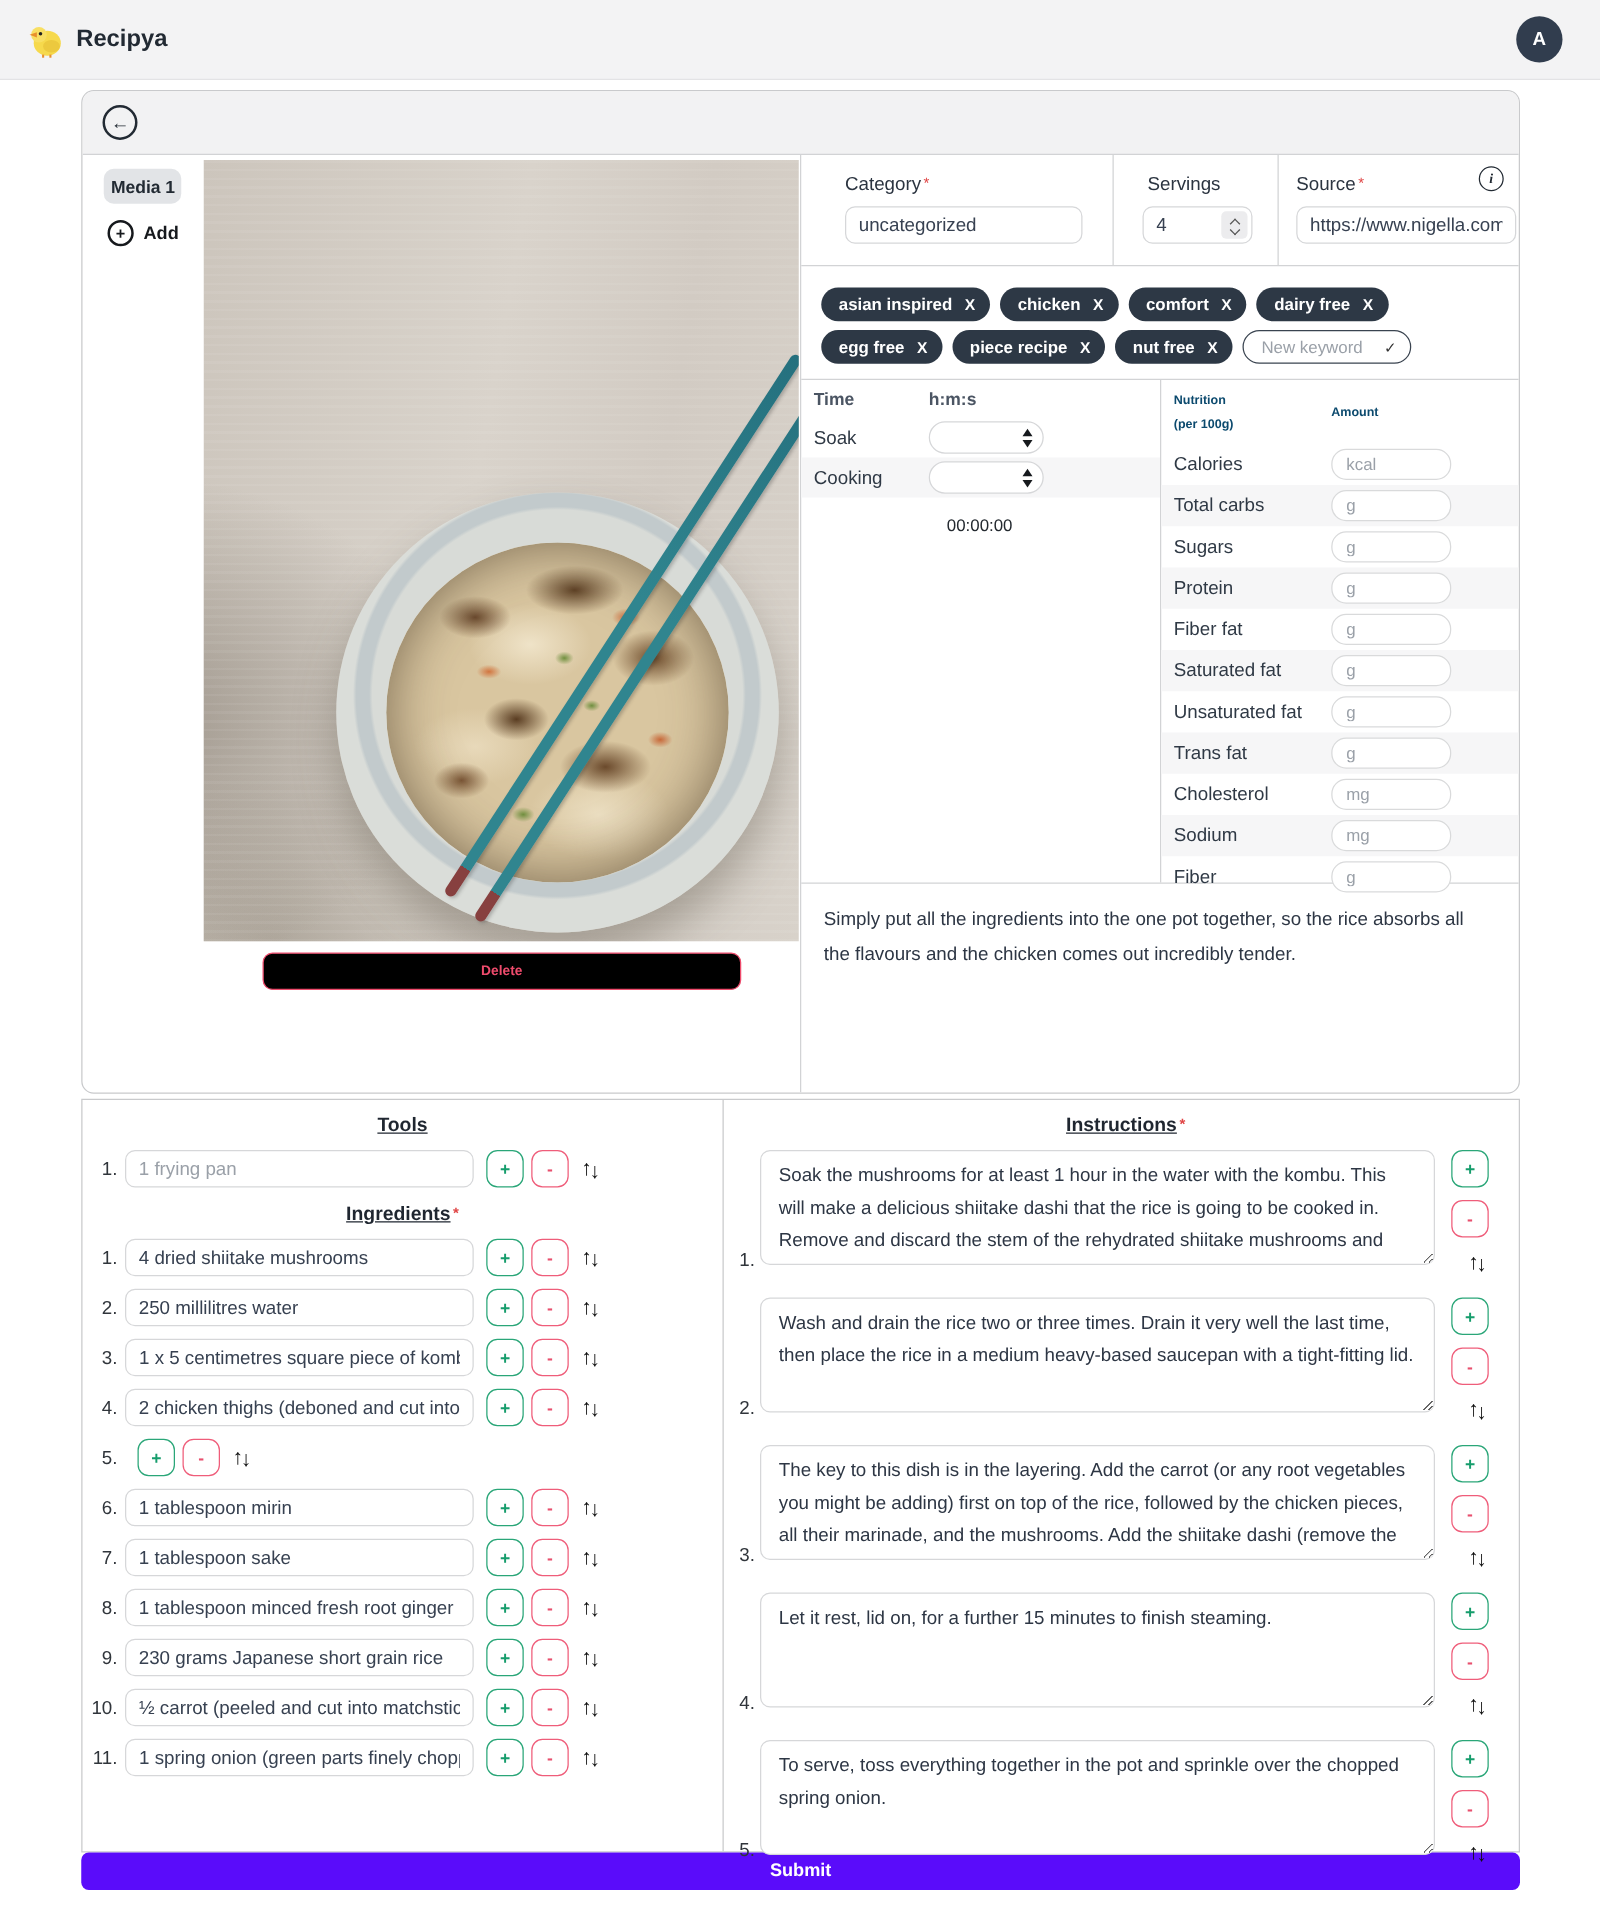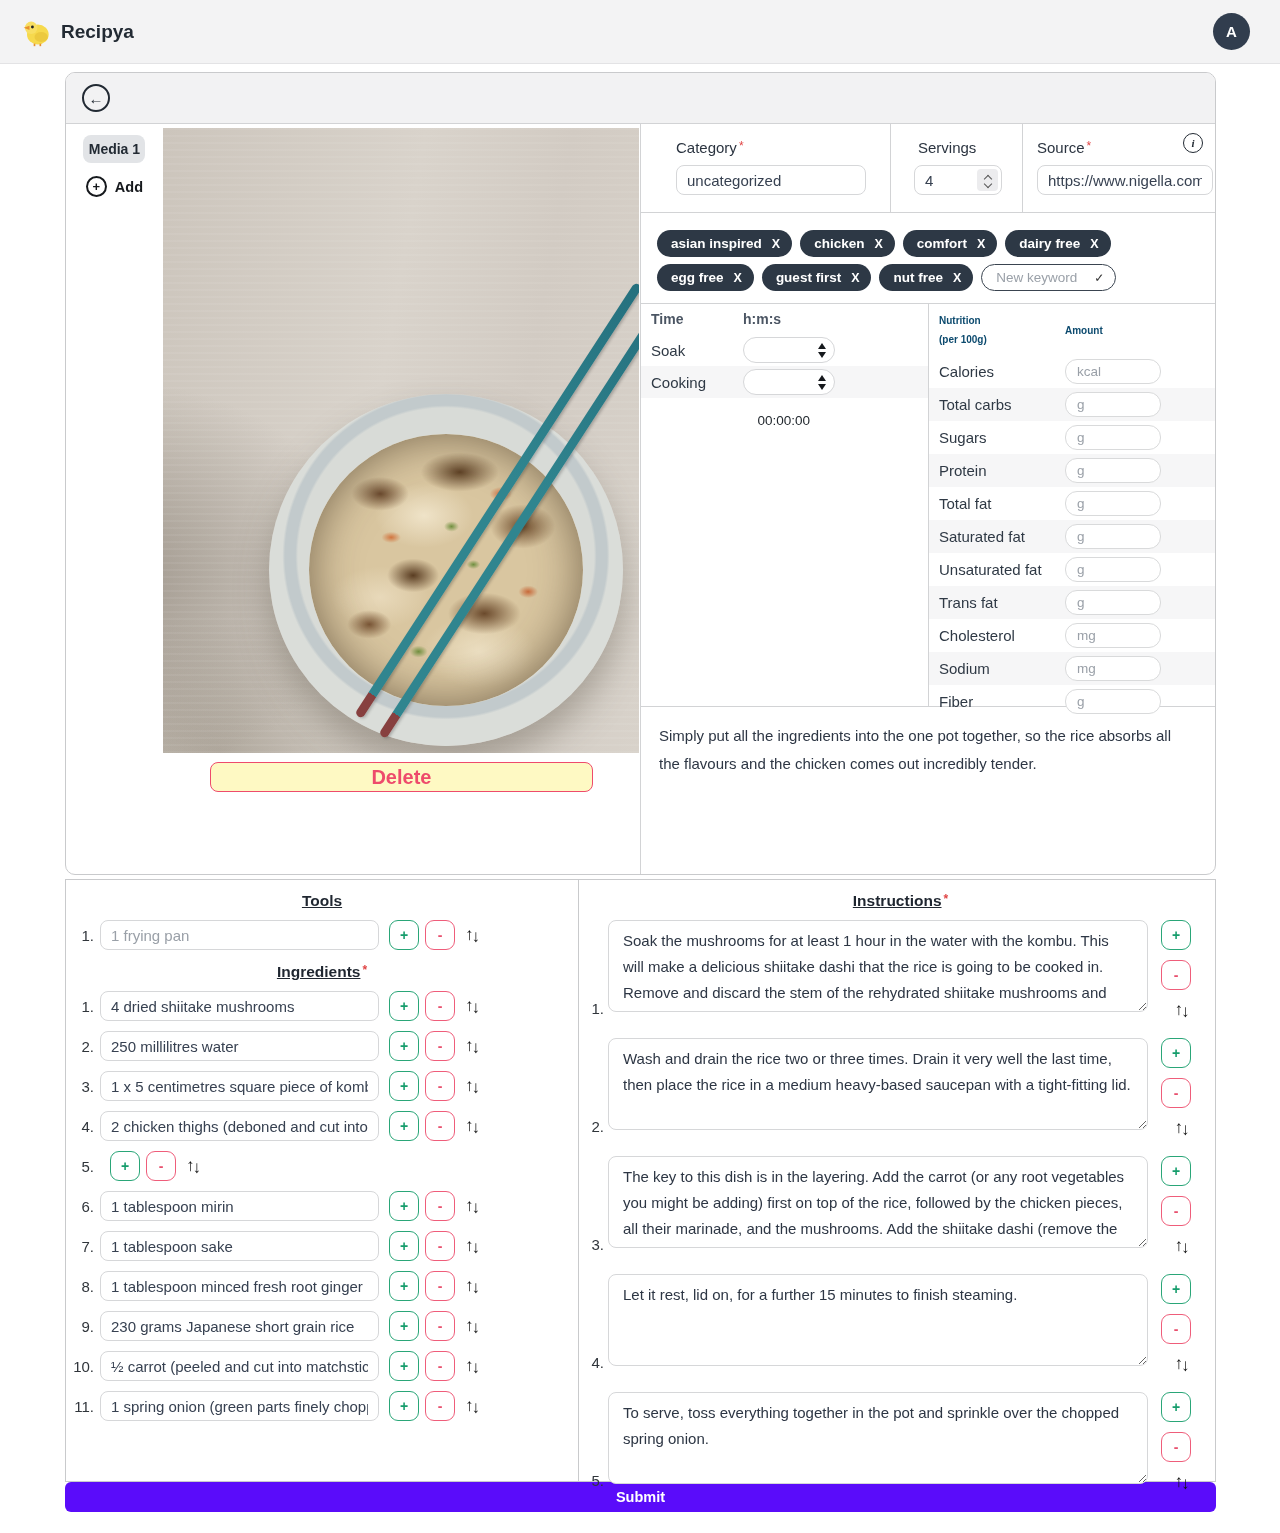--- a/index.html
+++ b/index.html
@@ -56,21 +56,21 @@
       radial-gradient(80px 52px at 62% 80%, #ecdfc2, transparent 70%),
       radial-gradient(70px 44px at 26% 60%, #e8d9ba, transparent 70%),
       #d9c6a0;
     box-shadow: inset 0 0 46px rgba(58,44,26,.6); }
   .chopstick { position:absolute; width:515px; height:9px; border-radius:5px; transform:rotate(-57deg);
     background: linear-gradient(90deg,#87403f 0 26px,#30858f 26px 55%,#25707e 100%);
     box-shadow: 0 2px 3px rgba(40,40,40,.28); }
   .cs1 { left:78px; top:368px; }
   .cs2 { left:102px; top:388px; }
 
-  .delete-btn { display:block; margin:9px auto 0; width:383px; height:30px; background:#fef9c3; border:1.5px solid #ee4b6c; border-radius:8px; color:#ee4b6c; font-weight:700; font-size:20px; cursor:pointer; }
+  .delete-btn { display:block; margin:9px auto 0; width:383px; height:30px; background:#000000; border:1.5px solid #ee4b6c; border-radius:8px; color:#ee4b6c; font-weight:700; font-size:11px; cursor:pointer; }
 
   
   .col-right { flex:1; display:flex; flex-direction:column; min-width:0; }
   .fields-row { height:89px; display:flex; border-bottom:1px solid #d2d3d5; }
   .field-label { font-size:15px; color:#2b3440; margin-bottom:9px; }
   .req { color:#e04545; font-size:12px; vertical-align:top; margin-left:2px; }
   .text-input { height:30px; border:1px solid #d6d7d9; border-radius:8px; padding:0 10px; font-size:15px; color:#374151; font-family:inherit; background:#fff; }
   .f-category { width:250px; border-right:1px solid #d2d3d5; padding:15px 0 0 35px; }
   .f-category .text-input { width:190px; }
   .f-servings { width:132px; border-right:1px solid #d2d3d5; padding:15px 0 0 27px; }
@@ -224,21 +224,21 @@
             </span>
           <span class="pill">
               <span>dairy free</span>
               <button class="pill-x">X</button>
             </span>
           <span class="pill">
               <span>egg free</span>
               <button class="pill-x">X</button>
             </span>
           <span class="pill">
-              <span>guest first</span>
+              <span>piece recipe</span>
               <button class="pill-x">X</button>
             </span>
           <span class="pill">
               <span>nut free</span>
               <button class="pill-x">X</button>
             </span>
           <span class="pill-new">
             <input placeholder="New keyword" style="">
             <button class="pill-check">✓</button>
           </span>
@@ -288,21 +288,21 @@
               </div>
             <div class="n-row">
                 <span class="n-c1">Sugars</span>
                 <input class="n-input" placeholder="g" style="">
               </div>
             <div class="n-row alt">
                 <span class="n-c1">Protein</span>
                 <input class="n-input" placeholder="g" style="">
               </div>
             <div class="n-row">
-                <span class="n-c1">Total fat</span>
+                <span class="n-c1">Fiber fat</span>
                 <input class="n-input" placeholder="g" style="">
               </div>
             <div class="n-row alt">
                 <span class="n-c1">Saturated fat</span>
                 <input class="n-input" placeholder="g" style="">
               </div>
             <div class="n-row">
                 <span class="n-c1">Unsaturated fat</span>
                 <input class="n-input" placeholder="g" style="">
               </div>

